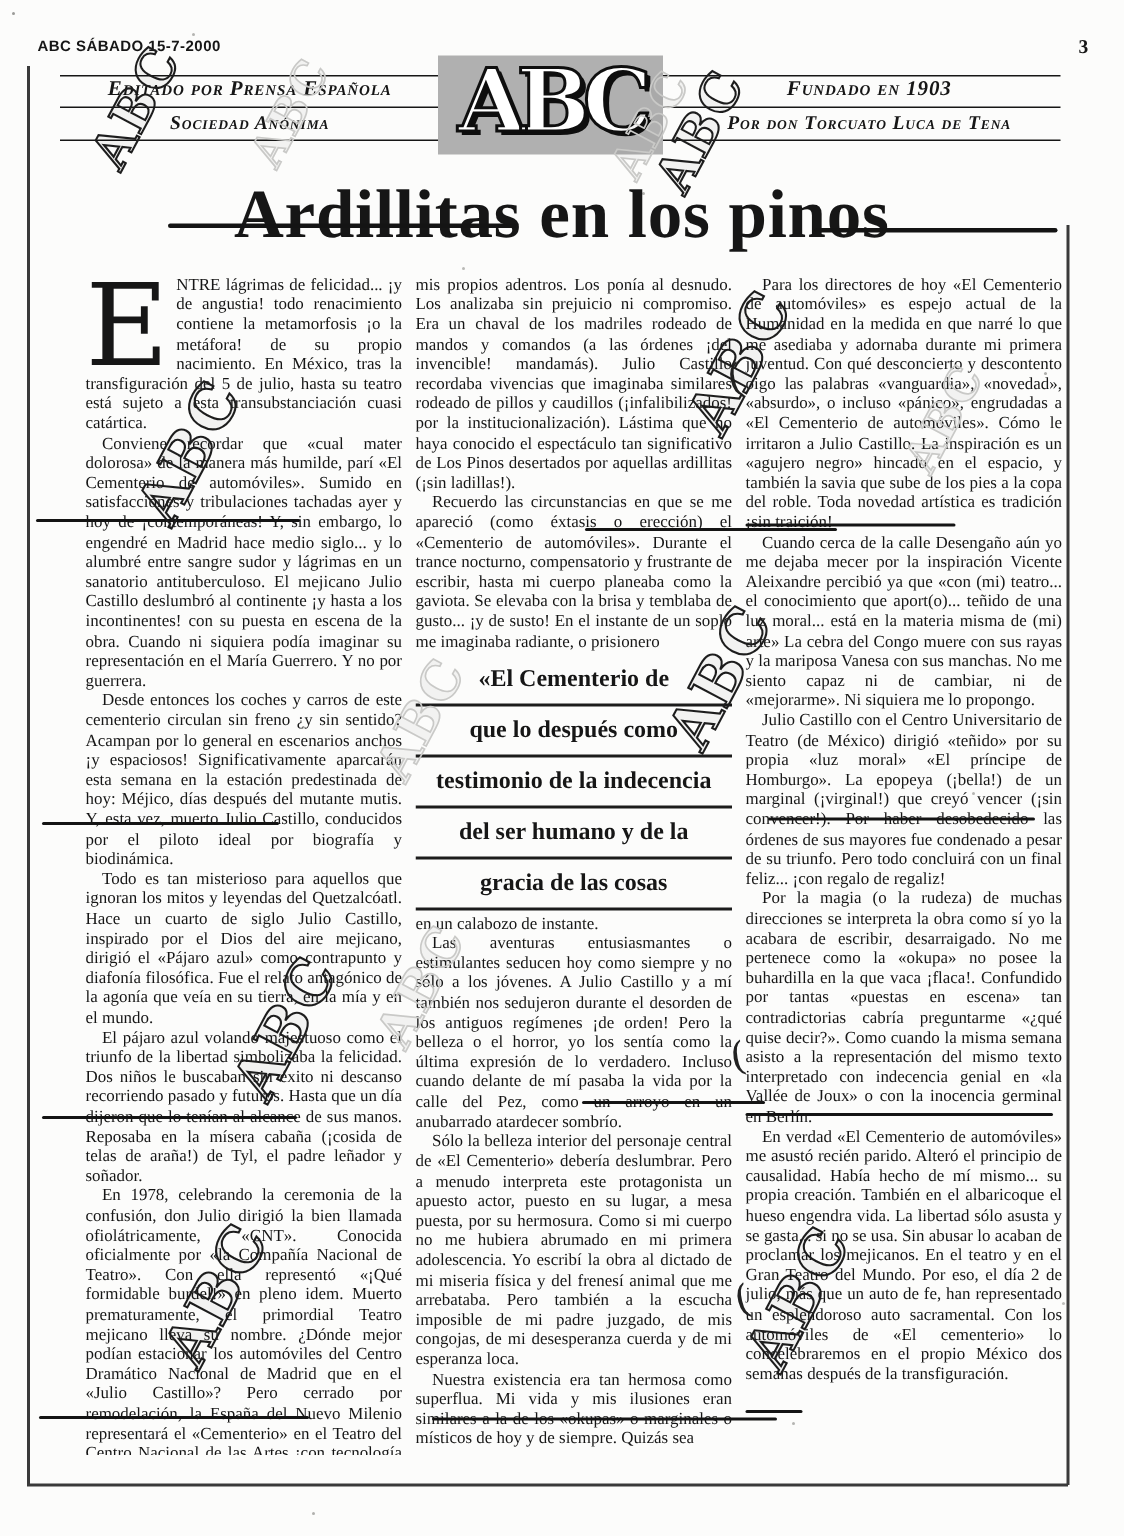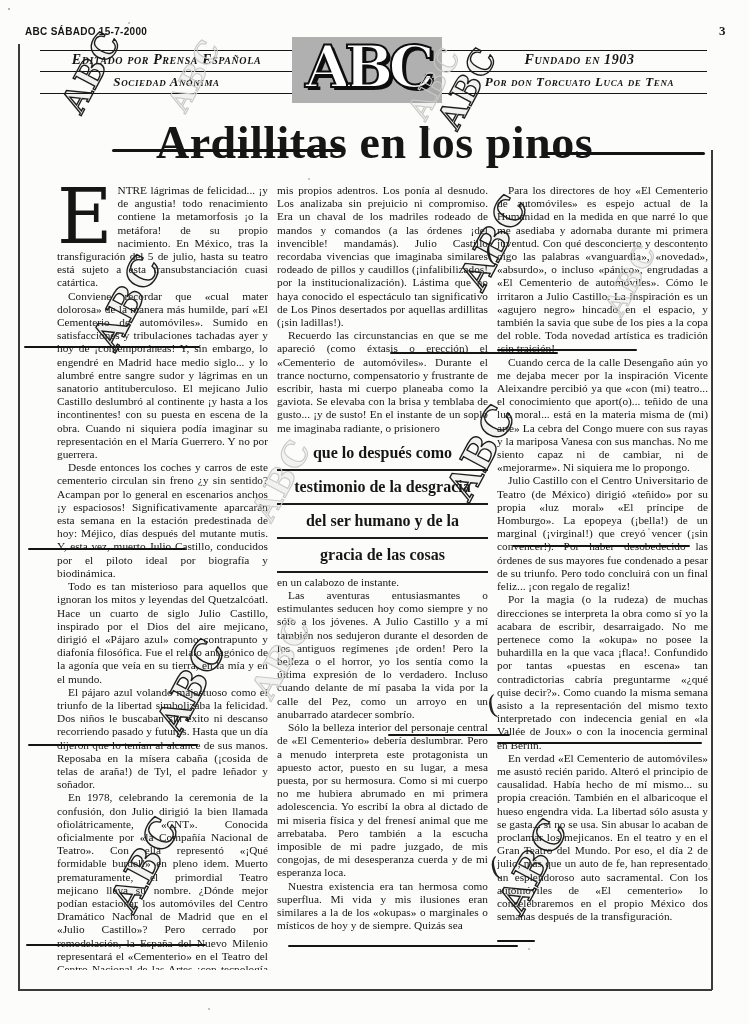--- a/index.html
+++ b/index.html
@@ -101,22 +101,23 @@
     <p>Todo es tan misterioso para aquellos que ignoran los mitos y leyendas del Quetzalcóatl. Hace un cuarto de siglo Julio Castillo, inspirado por el Dios del aire mejicano, dirigió el «Pájaro azul» como contrapunto y diafonía filosófica. Fue el relato antagónico de la agonía que veía en su tierra, en la mía y en el mundo.</p>
     <p>El pájaro azul volando majestuoso como el triunfo de la libertad simbolizaba la felicidad. Dos niños le buscaban sin éxito ni descanso recorriendo pasado y futuros. Hasta que un día dijeron que lo tenían al alcance de sus manos. Reposaba en la mísera cabaña (¡cosida de telas de araña!) de Tyl, el padre leñador y soñador.</p>
     <p>En 1978, celebrando la ceremonia de la confusión, don Julio dirigió la bien llamada ofiolátricamente, «CNT». Conocida oficialmente por «la Compañía Nacional de Teatro». Con ella representó «¡Qué formidable burdel!» en pleno idem. Muerto prematuramente, el primordial Teatro mejicano lleva su nombre. ¿Dónde mejor podían estacionar los automóviles del Centro Dramático Nacional de Madrid que en el «Julio Castillo»? Pero cerrado por remodelación, la España del Nuevo Milenio representará el «Cementerio» en el Teatro del Centro Nacional de las Artes ¡con tecnología y tecnocracia llamadas de vanguardia!</p>
 
   </div>
 
   <div class="col">
     <p class="noind">mis propios adentros. Los ponía al desnudo. Los analizaba sin prejuicio ni compromiso. Era un chaval de los madriles rodeado de mandos y comandos (a las órdenes ¡del invencible! mandamás). Julio Castillo recordaba vivencias que imaginaba similares rodeado de pillos y caudillos (¡infalibilizados! por la institucionalización). Lástima que no haya conocido el espectáculo tan significativo de Los Pinos desertados por aquellas ardillitas (¡sin ladillas!).</p>
     <p>Recuerdo las circunstancias en que se me apareció (como éxtasis o erección) el «Cementerio de automóviles». Durante el trance nocturno, compensatorio y frustrante de escribir, hasta mi cuerpo planeaba como la gaviota. Se elevaba con la brisa y temblaba de gusto... ¡y de susto! En el instante de un soplo me imaginaba radiante, o  prisionero</p>
     <div class="pquote">
+      <div class="pq-line">«El Cementerio de</div>
       <div class="pq-line">que lo después como</div>
-      <div class="pq-line">testimonio de la desgracia</div>
+      <div class="pq-line">testimonio de la indecencia</div>
       <div class="pq-line">del ser humano y de la</div>
       <div class="pq-line">gracia de las cosas</div>
     </div>
     <p class="noind">en un calabozo de instante.</p>
     <p>Las aventuras entusiasmantes o estimulantes seducen hoy como siempre y no sólo a los jóvenes. A Julio Castillo y a mí también nos sedujeron durante el desorden de los antiguos regímenes ¡de orden! Pero la belleza o el horror, yo los sentía como la última expresión de lo verdadero. Incluso cuando delante de mí pasaba la vida por la calle del Pez, como un arroyo en un anubarrado atardecer sombrío.</p>
     <p>Sólo la belleza interior del personaje central de «El Cementerio» debería deslumbrar. Pero a menudo interpreta este protagonista un apuesto actor, puesto en su lugar, a mesa puesta, por su hermosura. Como si mi cuerpo no me hubiera abrumado en mi primera adolescencia. Yo escribí la obra al dictado de mi miseria física y del frenesí animal que me arrebataba. Pero también a la escucha imposible de mi padre juzgado, de mis congojas, de mi desesperanza cuerda y de mi esperanza loca.</p>
     <p>Nuestra existencia era tan hermosa como superflua. Mi vida y mis ilusiones  eran similares a la de los «okupas» o marginales o místicos de hoy y de siempre. Quizás sea</p>
   </div>
 
   <div class="col">

